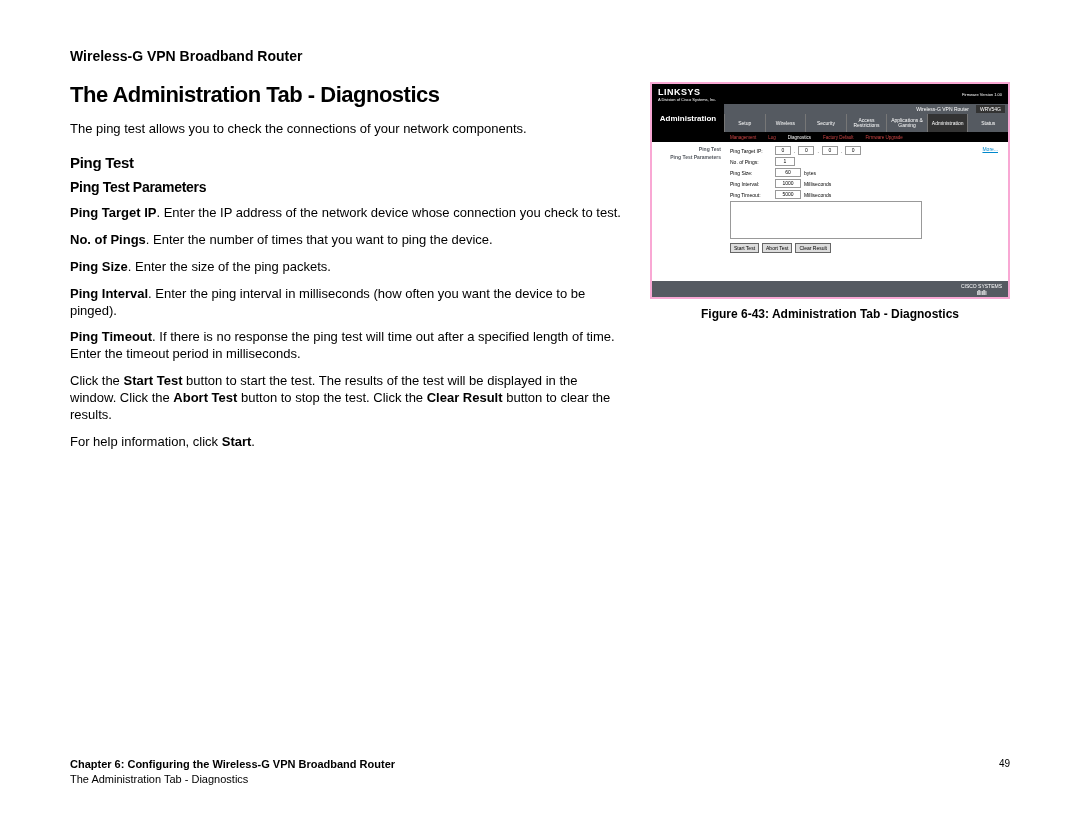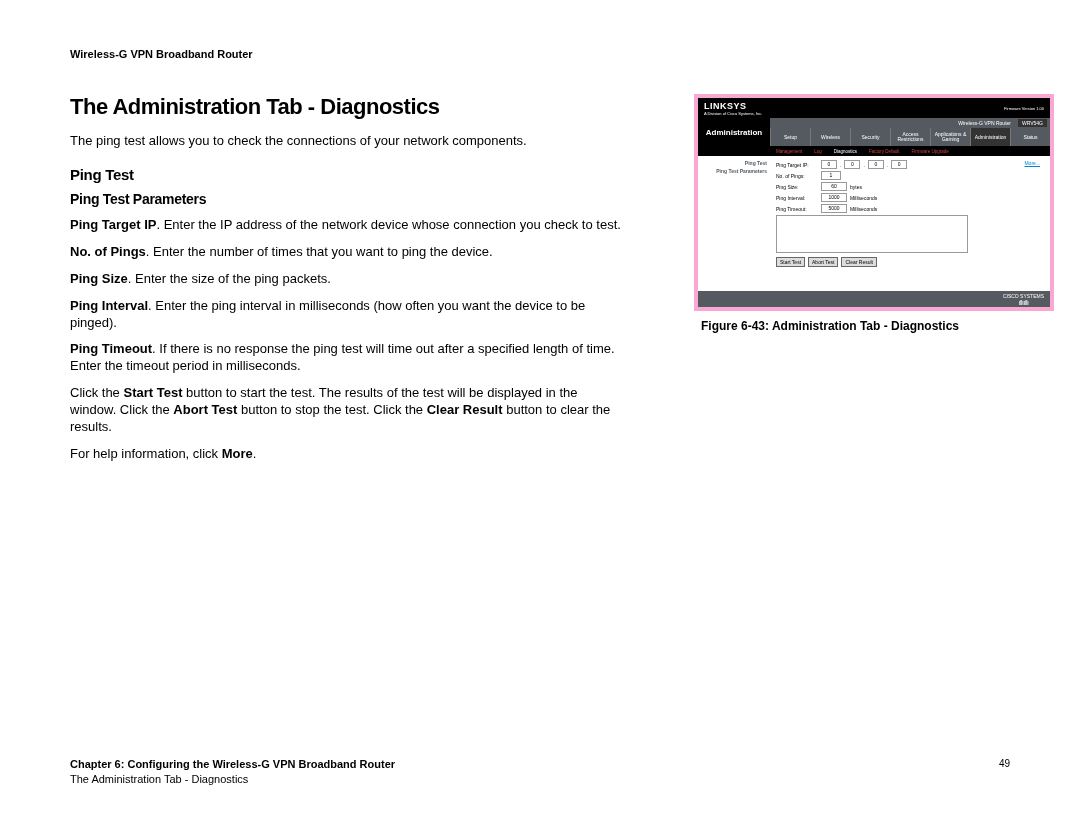--- a/index.html
+++ b/index.html
@@ -14,23 +14,23 @@
     overflow: hidden;
   }
   .page {
     padding: 48px 70px 30px 70px;
     box-sizing: border-box;
     width: 100%;
     height: 100%;
     position: relative;
   }
   .header {
-    font-size: 11px;
-    font-weight: bold;
-    margin-bottom: 34px;
+    font-size: 14px;
+    font-weight: bold;
+    margin-bottom: 18px;
   }
   .content-wrap {
     display: flex;
     gap: 28px;
   }
   .left-col {
     flex: 1;
     min-width: 0;
   }
   .right-col {
@@ -81,27 +81,26 @@
     font-size: 11px;
     line-height: 1.3;
   }
   .footer .line1 { font-weight: bold; }
   .footer .pagenum { float: right; font-weight: normal; font-size: 10px; }
 
   
   .thumb {
     width: 360px;
     height: 217px;
-    border: 4px solid #f9a8d4;
+    border: 2px solid #f9a8d4;
     box-sizing: border-box;
     background: #fff;
     position: relative;
     font-size: 6px;
     overflow: hidden;
-    margin-left: 44px;
   }
   .thumb-top {
     height: 20px;
     background: #000;
     color: #fff;
     padding: 3px 6px;
     box-sizing: border-box;
     display:flex;
     align-items:center;
     justify-content: space-between;
@@ -227,21 +226,21 @@
       <p class="para">
         <b>Ping Interval</b><span>. Enter the ping interval in milliseconds (how often you want the device to be pinged).</span>
       </p>
       <p class="para">
         <b>Ping Timeout</b><span>. If there is no response the ping test will time out after a specified length of time. Enter the timeout period in milliseconds.</span>
       </p>
       <p class="para">
         <span>Click the </span><b>Start Test</b><span> button to start the test. The results of the test will be displayed in the window. Click the </span><b>Abort Test</b><span> button to stop the test. Click the </span><b>Clear Result</b><span> button to clear the results.</span>
       </p>
       <p class="para">
-        <span>For help information, click </span><b>More</b><span>.</span>
+        <span>For help information, click </span><b>Start</b><span>.</span>
       </p>
     </div>
 
     <div class="right-col">
       <div class="thumb">
         <div class="thumb-top">
           <div>
             <span class="thumb-logo">LINKSYS</span>
             <span class="thumb-sub">A Division of Cisco Systems, Inc.</span>
           </div>

